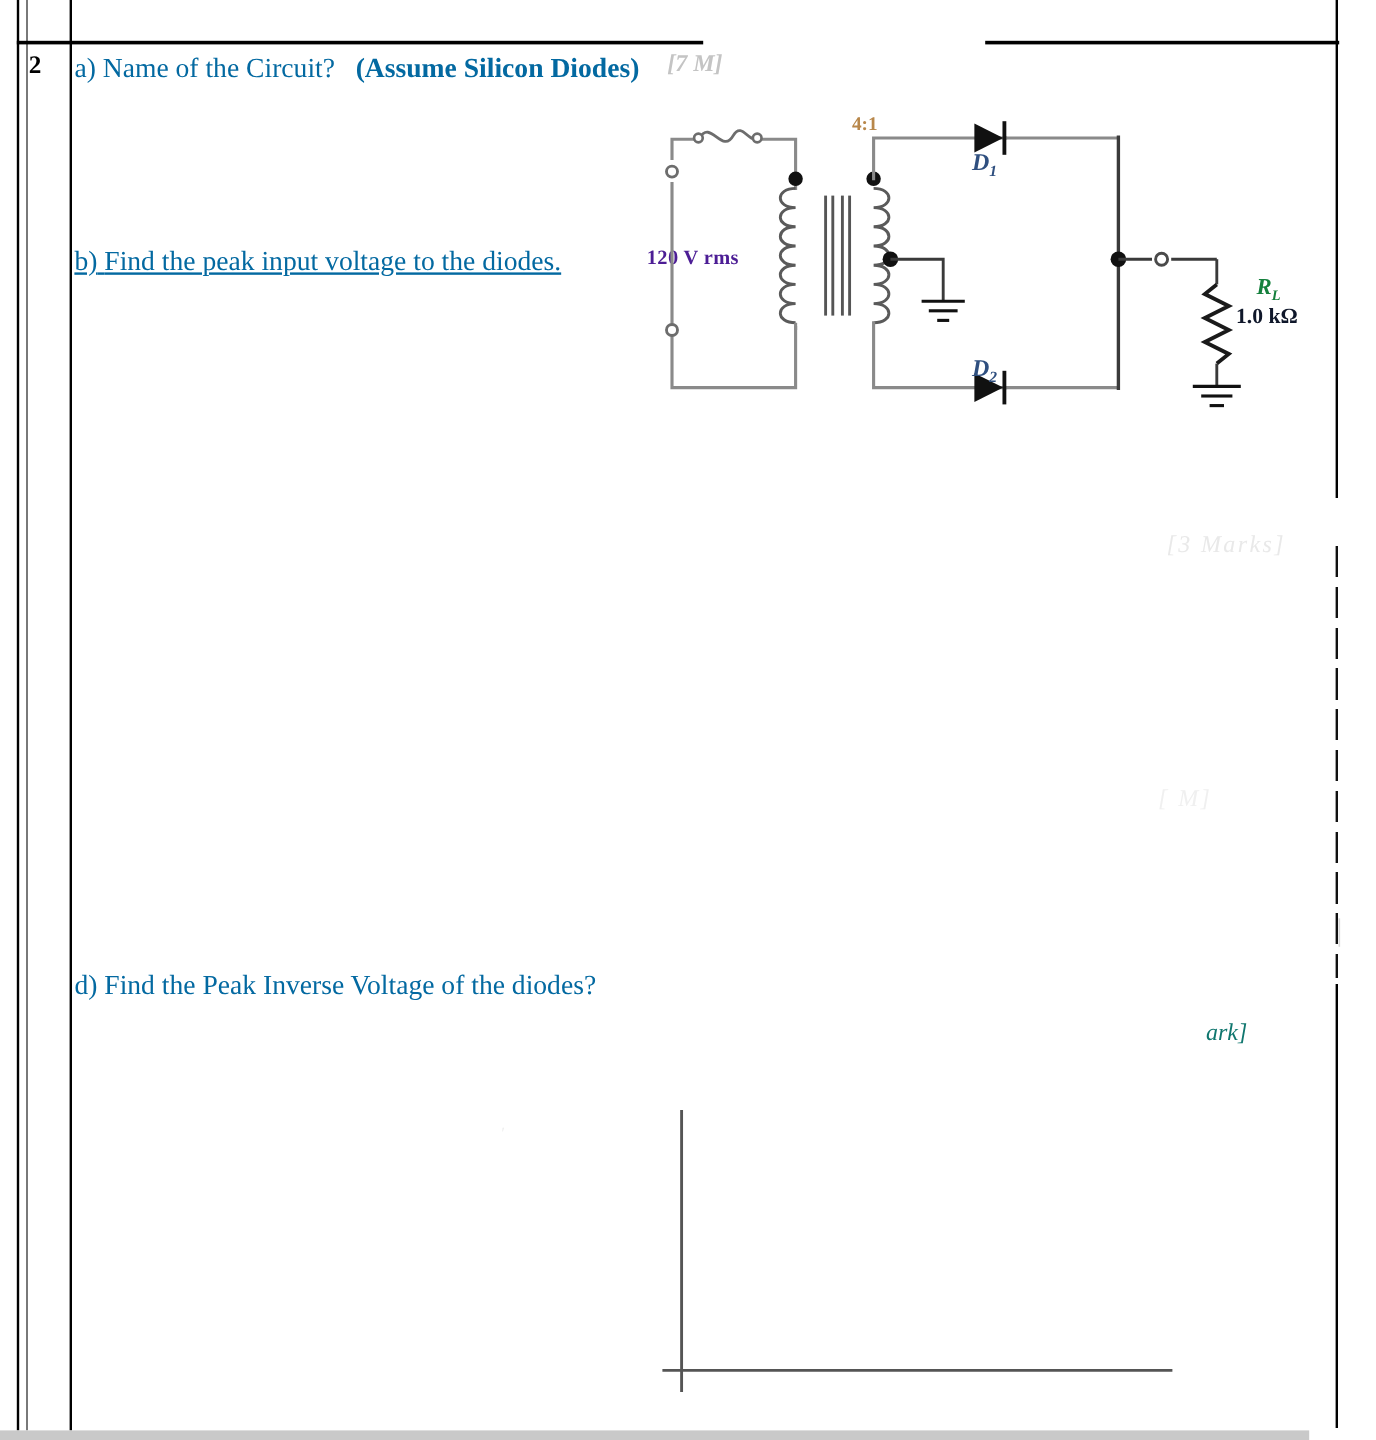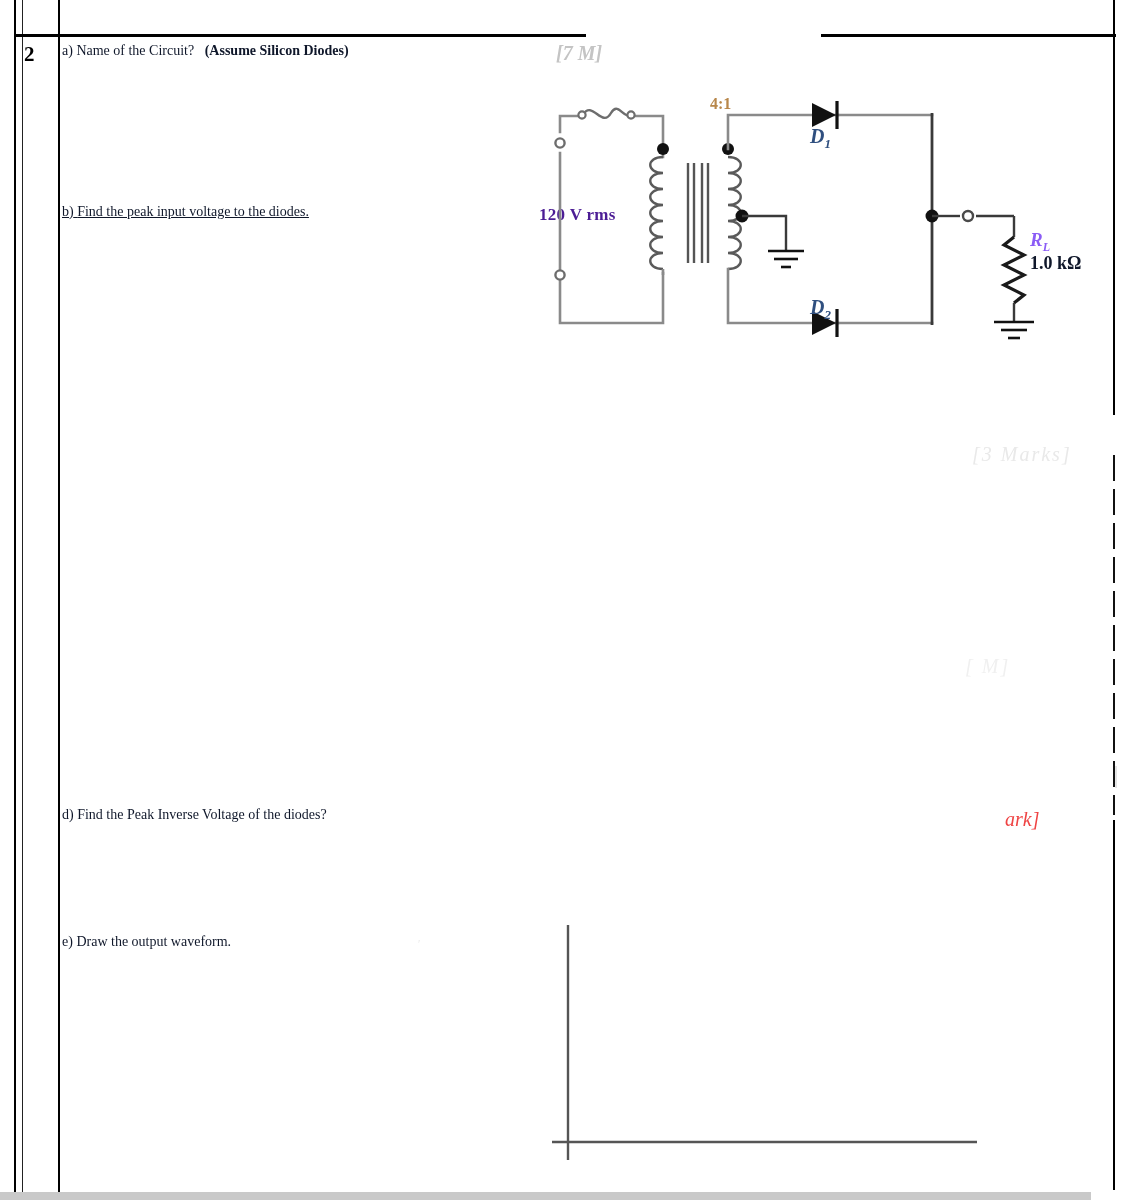--- a/index.html
+++ b/index.html
@@ -66,22 +66,22 @@
 
   
   .qnum {
     position: absolute;
     font-weight: bold;
     font-size: 21px;
     color: #000;
   }
   .qtext {
     position: absolute;
-    font-size: 14px;
-    color: #0f172a;
+    font-size: 23px;
+    color: #0369a1;
     line-height: 1.28;
   }
   .qtext b { font-weight: bold; }
   .justified {
     text-align: justify;
     text-align-last: left;
   }
   .inline-blue {
     color: #4c1d95;
     font-weight: bold;
@@ -147,29 +147,25 @@
     <span>Find the peak input voltage to the diodes.</span>
   </div>
 
 
 
   <div class="qtext" style="left:62px; top:806px; width:560px;">
     <span>d)</span>
     <span>Find the Peak Inverse Voltage of the diodes?</span>
   </div>
 
-  <div class="qtext" style="left:62px; top:933px; width:520px;">
-    <span>e)</span>
-    <span>Draw the output waveform.</span>
-  </div>
   <div class="ghost ghost-tiny" style="left:417px; top:936px;">′</div>
 
   <div class="ghost" style="left:972px; top:443px; letter-spacing:2px;">[3 Marks]</div>
   <div class="ghost" style="left:965px; top:655px; letter-spacing:2px; color:#f0f0f0;">[ M]</div>
-  <div class="ghost" style="left:1005px; top:808px; color:#ef4444;">ark]</div>
+  <div class="ghost" style="left:1005px; top:850px; color:#0f766e;">ark]</div>
 
   <div style="position:absolute; left:513px; top:205px;">
     <span class="inline-blue">120 V rms</span>
   </div>
 
   <div id="circuit">
     <svg width="580" height="255" viewBox="0 0 580 255" xmlns="http://www.w3.org/2000/svg">
       <g fill="none" stroke="#8a8a8a" stroke-width="2.6" stroke-linecap="square">
 
         <path d="M 20 47 L 20 31 L 40 31"></path>
@@ -280,22 +276,22 @@
       <span>D</span><sub style="font-size:13px;">1</sub>
     </div>
 
     
     <div style="position:absolute; left:270px; top:184px; font-size:20px; font-weight:bold;
                 font-style:italic; color:#2f4f7f; font-family:'Liberation Serif',serif;margin-top:27px;">
       <span>D</span><sub style="font-size:13px;">2</sub>
     </div>
 
     
-    <div style="position:absolute; left:490px; top:145px; font-size:19px; font-weight:bold;
-                font-style:italic; color:#8b5cf6; font-family:'Liberation Serif',serif; line-height:1.05;">
+    <div style="position:absolute; left:507px; top:145px; font-size:19px; font-weight:bold;
+                font-style:italic; color:#15803d; font-family:'Liberation Serif',serif; line-height:1.05;">
       <span>R</span><sub style="font-size:12px;">L</sub>
     </div>
     <div style="position:absolute; left:490px; top:168px; font-size:18px; font-weight:bold;
                 color:#0f172a; font-family:'Liberation Serif',serif;">1.0 kΩ</div>
   </div>
 
   <div id="axes">
     <svg width="460" height="265" xmlns="http://www.w3.org/2000/svg">
       <line x1="28" y1="10" x2="28" y2="245" stroke="#555555" stroke-width="2.4"></line>
       <line x1="12" y1="227" x2="437" y2="227" stroke="#555555" stroke-width="2.4"></line>

